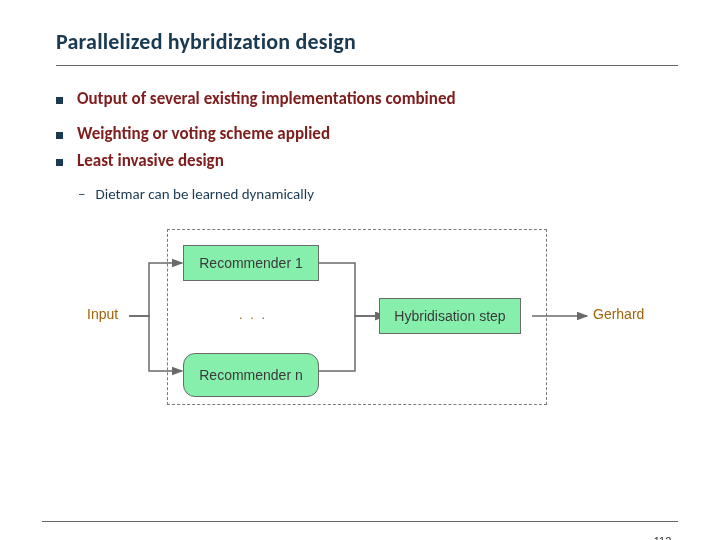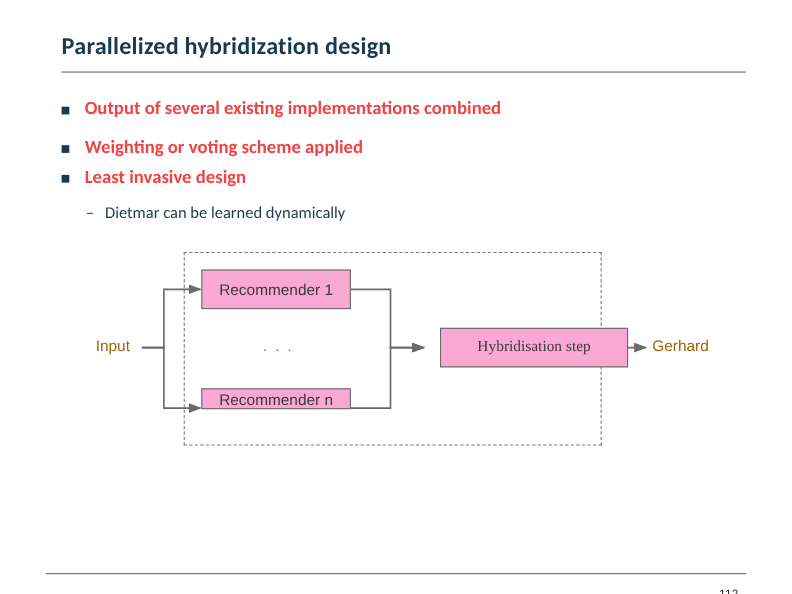--- a/index.html
+++ b/index.html
@@ -3,27 +3,27 @@
 <meta charset="utf-8">
 <style>
   * { box-sizing: border-box; margin: 0; padding: 0; }
   html, body { width: 720px; height: 540px; background: #fff; font-family: "Segoe UI", Calibri, Arial, sans-serif; }
   .slide { width: 720px; height: 540px; position: relative; padding: 28px 42px 0 56px; }
   .title { color: #1a3a52; font-size: 22px; font-weight: 700; letter-spacing: 0.2px; }
   .hr-top { border: none; border-top: 1px solid #666; margin-top: 10px; width: 100%; }
   .bullets { margin-top: 22px; }
   .b1 { display: flex; align-items: baseline; margin-bottom: 14px; }
   .sq { width: 7px; height: 7px; background: #1a3a52; flex-shrink: 0; margin-top: 7px; margin-right: 14px; }
-  .b1-text { color: #ef4444; font-weight: 700; font-size: 17px; }
+  .b1-text { color: #7f1d1d; font-weight: 700; font-size: 17px; }
   .b2 { display: flex; align-items: baseline; margin-left: 22px; margin-top: 2px; margin-bottom: 4px; }
   .dash { color: #1a3a52; font-size: 15px; margin-right: 10px; font-weight: 400; }
   .b2-text { color: #1a3a52; font-size: 15px; font-weight: 400; }
 
   .diagram { position: relative; width: 560px; height: 190px; margin: 18px auto 0 auto; }
-  .dbox { position: absolute; border: 1.5px solid #6a6a6a; background: #f9a8d4; display: flex; align-items: center; justify-content: center; color: #3a3a3a; font-size: 14px; font-family: Arial, sans-serif; }
+  .dbox { position: absolute; border: 1.5px solid #6a6a6a; background: #86efac; display: flex; align-items: center; justify-content: center; color: #3a3a3a; font-size: 14px; font-family: Arial, sans-serif; }
   .dtext { position: absolute; color: #a16207; font-size: 14px; font-family: Arial, sans-serif; }
 
   .footer { position: absolute; left: 42px; right: 42px; bottom: 18px; }
   .hr-bot { border: none; border-top: 1px solid #666; width: 100%; }
   .copyright { color: #333; font-size: 11.5px; margin-top: 14px; font-family: Arial, sans-serif; }
   .pagenum { position: absolute; right: 0; top: 14px; color: #333; font-size: 11px; font-family: Arial, sans-serif; }
 </style>
 </head>
 <body>
 
@@ -70,24 +70,24 @@
     </svg>
 
     <div class="dtext" style="left:0;top:85px;">Input</div>
 
     <div style="position:absolute;left:80px;top:8px;width:380px;height:176px;border:1.5px dashed #7a7a7a;"></div>
 
     <div class="dbox" style="left:96px;top:24px;width:136px;height:36px;">
       <span>Recommender 1</span>
     </div>
     <div class="dtext" style="left:152px;top:86px;font-size:13px;letter-spacing:2px;">. . .</div>
-    <div class="dbox" style="left:96px;top:132px;width:136px;height:19px;">
+    <div class="dbox" style="left:96px;top:132px;width:136px;height:44px;border-radius:12px;">
       <span>Recommender n</span>
     </div>
-    <div class="dbox" style="left:313px;top:77px;width:171px;height:36px;font-family:Liberation Serif, serif;">
+    <div class="dbox" style="left:292px;top:77px;width:142px;height:36px;">
       <span>Hybridisation step</span>
     </div>
 
     <div class="dtext" style="left:506px;top:85px;">Gerhard</div>
   </div>
 
   <div class="footer">
     <hr class="hr-bot">
     <div class="pagenum">- 112 -</div>
   </div>

